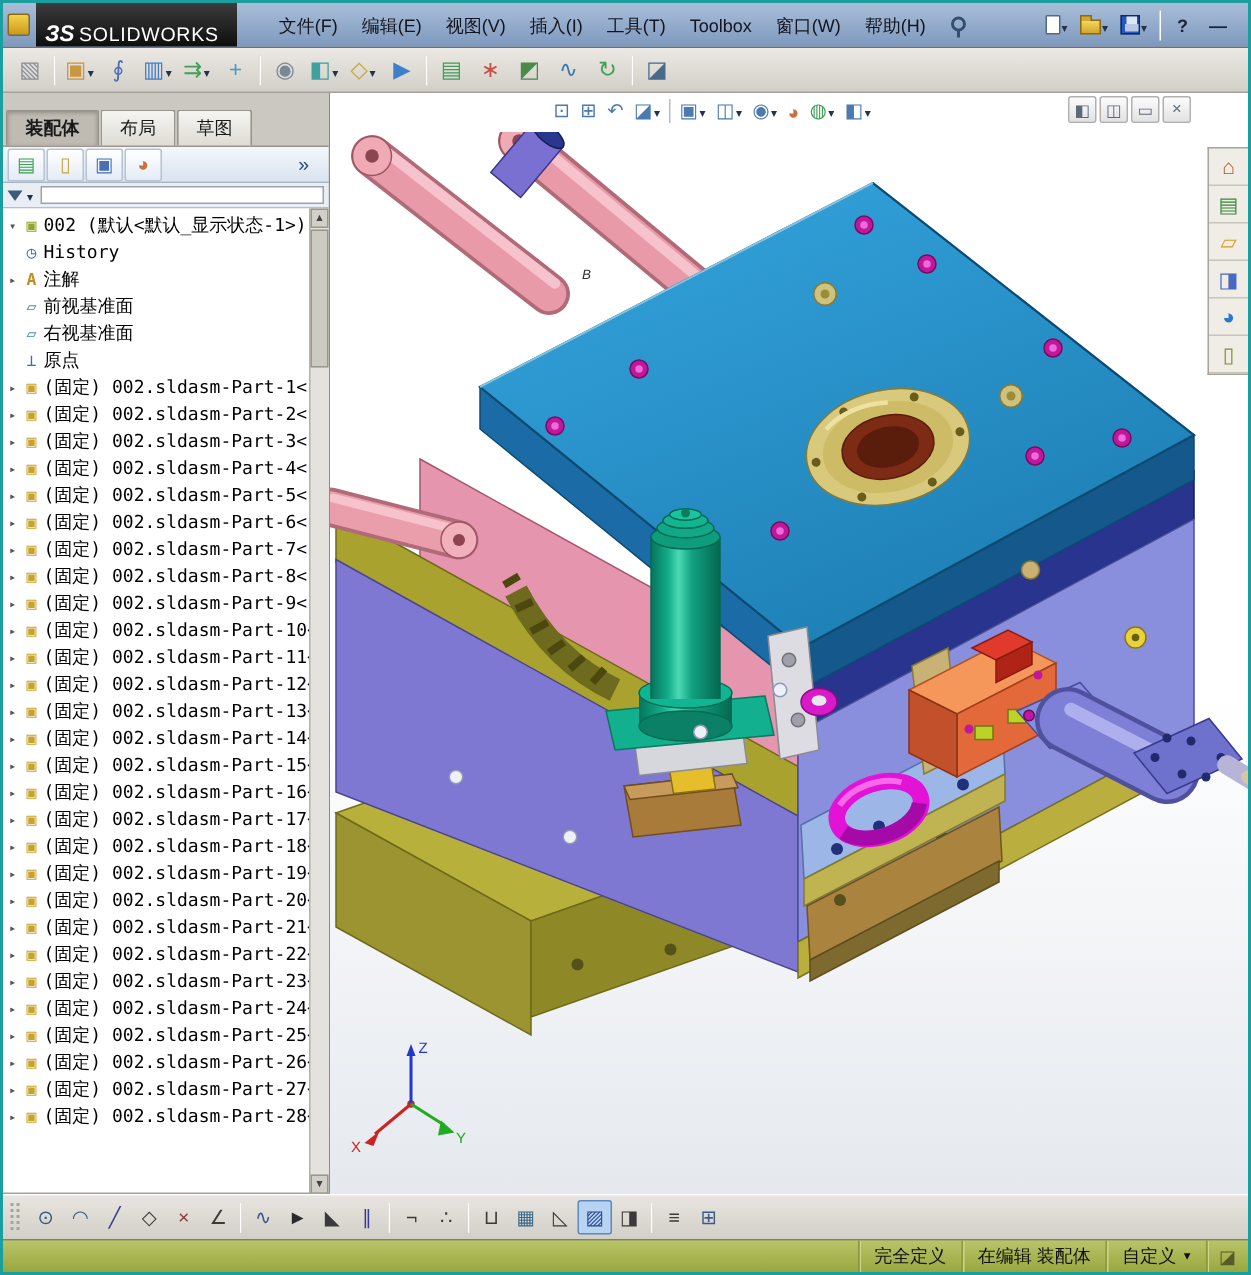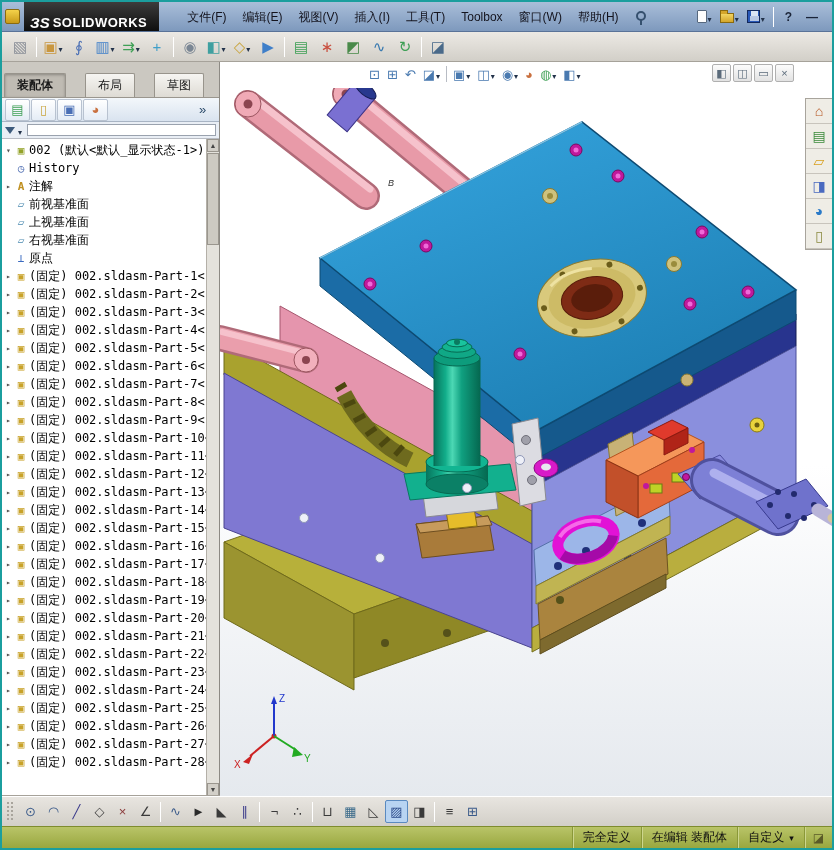--- a/index.html
+++ b/index.html
@@ -3,21 +3,21 @@
 <meta charset="utf-8">
 <style>
 *{box-sizing:border-box;margin:0;padding:0}
 body{font-family:"Liberation Sans","DejaVu Sans",sans-serif;background:#666}
 .window{width:834px;height:850px;border:2px solid #1b9e9e;display:flex;flex-direction:column;background:#d6d3cc;position:relative;overflow:hidden}
 
 .titlebar{height:30px;flex:0 0 30px;background:linear-gradient(#a9bed9,#7e99bd);display:flex;align-items:center;border-bottom:1px solid #5a7398}
 .app-icon{width:15px;height:15px;margin:0 4px 0 3px;background:linear-gradient(#f4d24a,#c89a18);border:1px solid #8a6a10;border-radius:2px}
 .logo{height:100%;display:flex;align-items:center;background:linear-gradient(#3c3c3c,#0e0e0e);color:#fff;padding:12px 12px 0 6px}
 .logo-mark{font-weight:bold;font-style:italic;font-size:15px;margin-right:3px}
-.logo-text{font-weight:bold;font-size:13px;letter-spacing:.5px}
+.logo-text{font-weight:normal;font-size:13px;letter-spacing:.5px}
 .menubar{display:flex;height:100%;align-items:center;margin-left:20px}
 .menu-item{padding:0 8px;font-size:12px;color:#14141e;line-height:30px}
 .pin{width:14px;height:16px;margin:0 6px;position:relative}
 .pin::before{content:"";position:absolute;left:3px;top:2px;width:6px;height:6px;border:2px solid #35506e;border-radius:50%}
 .pin::after{content:"";position:absolute;left:7px;top:11px;width:2px;height:5px;background:#35506e}
 .qat{display:flex;align-items:center;margin-left:auto;padding-right:8px;gap:2px}
 .qi{display:flex;align-items:center;height:22px;padding:0 3px}
 .caret::after{content:"▾";font-size:8px;color:#22324a;margin-left:1px}
 .doc-shape{width:10px;height:13px;background:#fdfdfd;border:1px solid #56687e;border-radius:1px}
 .folder-shape{width:14px;height:10px;background:linear-gradient(#f2d562,#d4a62a);border:1px solid #8a6a10;position:relative;margin-top:3px}
@@ -27,21 +27,21 @@
 .save-shape::after{content:"";position:absolute;left:2px;bottom:1px;width:9px;height:5px;background:#b8c8e4}
 .tb-text{font-size:12px;font-weight:bold;color:#1a2438;padding:0 6px}
 
 .toolbar{height:30px;flex:0 0 30px;background:linear-gradient(#ece9e4,#d2cfc8);border-bottom:1px solid #a6a29a;display:flex;align-items:center;padding:0 5px}
 .tbtn{width:26px;height:25px;display:inline-flex;align-items:center;justify-content:center;border:1px solid transparent;border-radius:2px}
 .tbtn .glyph{font-size:15px;line-height:1}
 .tsep{width:1px;height:20px;background:#a8a49c;border-right:1px solid #fff;margin:0 3px}
 
 .content{flex:1;display:flex;min-height:0}
 .left-col{width:218px;flex:0 0 218px;display:flex;flex-direction:column;border-right:1px solid #8d8a84;background:#fff}
-.cmtabs{height:36px;flex:0 0 24px;background:#cbc8c1;display:flex;align-items:flex-end;padding:18px 2px 0;gap:19px;border-bottom:1px solid #9a968e}
+.cmtabs{height:36px;flex:0 0 24px;background:#cbc8c1;display:flex;align-items:flex-end;padding:18px 2px 0;gap:1px;border-bottom:1px solid #9a968e}
 .cmtab{padding:3px 12px;font-size:12px;color:#1a1a1a;background:linear-gradient(#f6f5f2,#dedbd4);border:1px solid #98948c;border-bottom:none;border-radius:2px 2px 0 0}
 .cmtab.active{background:#bfbbb3;box-shadow:inset 0 1px 3px rgba(0,0,0,.28);font-weight:bold}
 .panel-tabbar{height:24px;flex:0 0 24px;background:linear-gradient(#f3f7fb,#d9e3ef);border-bottom:1px solid #a8b4c4;display:flex;align-items:center;padding:0 3px}
 .pti{width:25px;height:22px;display:inline-flex;align-items:center;justify-content:center;border:1px solid #b8c2d0;background:linear-gradient(#fff,#e4ecf6);margin-right:1px;border-radius:2px}
 .pti .glyph{font-size:13px}
 .pti[data-name="panel-overflow-button"]{margin-left:auto;border:none;background:none}
 .filter-row{height:17px;flex:0 0 17px;display:flex;align-items:center;background:#e9eef5;border-bottom:1px solid #b8bcc4;padding:0 3px;gap:2px}
 .funnel{width:0;height:0;border-left:5px solid transparent;border-right:5px solid transparent;border-top:7px solid #3c5a7c}
 .filter-input{flex:1;height:12px;background:#fff;border:1px solid #9aa2ae;margin-left:3px}
 .tree{flex:1;display:flex;min-height:0;background:#fff}
@@ -235,25 +235,20 @@
             </div>
             <div class="trow" data-name="tree-item">
               <span class="arrow" data-name="expander-icon">▸</span>
               <span class="ti" data-name="annotations-icon"></span>
               <span class="tlabel" data-name="tree-item-label">注解</span>
             </div>
             <div class="trow" data-name="tree-item">
               <span class="arrow" data-name="expander-icon"></span>
               <span class="ti" data-name="plane-icon"></span>
               <span class="tlabel" data-name="tree-item-label">前视基准面</span>
-            </div>
-            <div class="trow" data-name="tree-item">
-              <span class="arrow" data-name="expander-icon"></span>
-              <span class="ti" data-name="plane-icon"></span>
-              <span class="tlabel" data-name="tree-item-label">上视基准面</span>
             </div>
             <div class="trow" data-name="tree-item">
               <span class="arrow" data-name="expander-icon"></span>
               <span class="ti" data-name="plane-icon"></span>
               <span class="tlabel" data-name="tree-item-label">右视基准面</span>
             </div>
             <div class="trow" data-name="tree-item">
               <span class="arrow" data-name="expander-icon"></span>
               <span class="ti" data-name="origin-icon"></span>
               <span class="tlabel" data-name="tree-item-label">原点</span>

